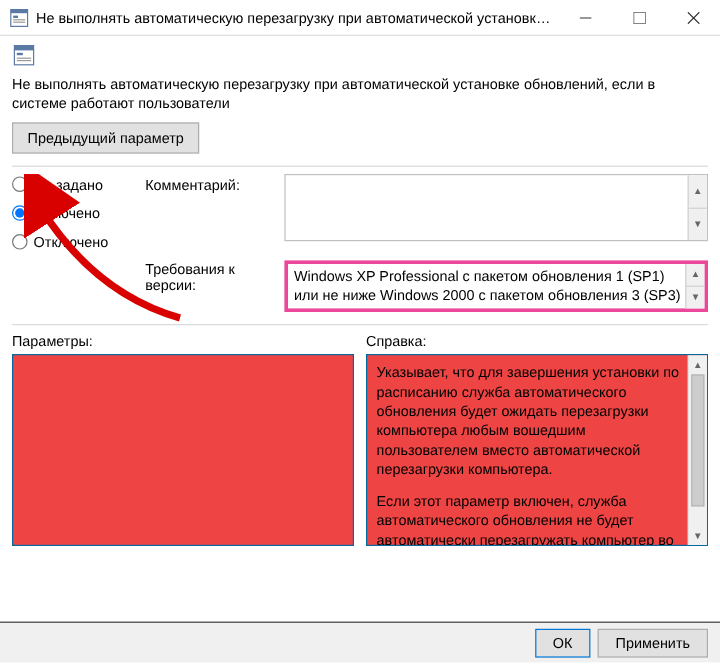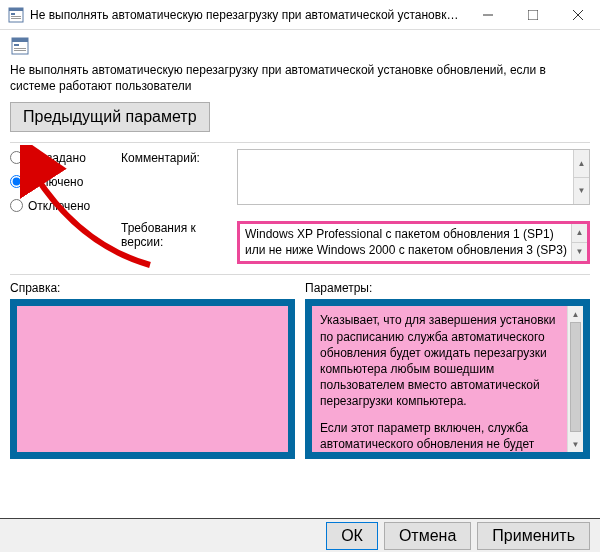--- a/index.html
+++ b/index.html
@@ -48,21 +48,21 @@
   .nav-buttons {
     display: flex;
     gap: 8px;
     padding: 0 10px 4px 10px;
   }
   .btn {
     background: #e1e1e1;
     border: 1px solid #adadad;
     padding: 5px 12px;
     font-family: inherit;
-    font-size: 16px;
+    font-size: 12px;
     cursor: default;
   }
 
   .divider { height: 1px; background: #d9d9d9; margin: 6px 10px; }
 
   
   .settings-grid {
     display: grid;
     grid-template-columns: 105px 110px 1fr;
     column-gap: 6px;
@@ -113,22 +113,22 @@
   }
   .bottom-label { font-size: 12px; }
 
   .panels-row {
     display: grid;
     grid-template-columns: 1fr 1fr;
     gap: 10px;
     padding: 4px 10px 0 10px;
   }
   .panel-box {
-    border: 7px solid #0369a1;
-    background: #f9a8d4;
+    border: 1px solid #0369a1;
+    background: #ef4444;
     height: 160px;
     overflow: hidden;
     position: relative;
   }
   .help-content {
     padding: 6px 20px 6px 8px;
     font-size: 12px;
     line-height: 1.35;
     overflow-y: auto;
     height: 100%;
@@ -249,22 +249,22 @@
     <div class="updown">
       <div class="updown-btn">▲</div>
       <div class="updown-btn">▼</div>
     </div>
   </div>
 </div>
 
 <div class="divider"></div>
 
 <div class="bottom-row">
+  <div class="bottom-label">Параметры:</div>
   <div class="bottom-label">Справка:</div>
-  <div class="bottom-label">Параметры:</div>
 </div>
 
 <div class="panels-row">
   <div class="panel-box"></div>
   <div class="panel-box">
     <div class="help-content">
       <p>Указывает, что для завершения установки по расписанию служба автоматического обновления будет ожидать перезагрузки компьютера любым вошедшим пользователем вместо автоматической перезагрузки компьютера.</p>
       <p>Если этот параметр включен, служба автоматического обновления не будет автоматически перезагружать компьютер во время установки по расписанию, если на компьютере имеется еще один пользователь. Вместо этого пользователю будет выведено уведомление о необходимости перезагрузки компьютера.</p>
 
     </div>
@@ -273,21 +273,20 @@
       <div class="scroll-track">
         <div class="scroll-thumb"></div>
       </div>
       <div class="scroll-arrow">▼</div>
     </div>
   </div>
 </div>
 
 <div class="footer">
   <button class="btn primary">ОК</button>
-  <button class="btn">Отмена</button>
   <button class="btn">Применить</button>
 </div>
 
 <svg class="arrow-overlay" style="left:20px; top:145px;" width="160" height="130">
   <defs>
     <marker id="ah" markerWidth="12" markerHeight="12" refX="2" refY="5" orient="auto">
       <path d="M0,0 L12,5 L0,10 Z" fill="#d90000"></path>
     </marker>
   </defs>
   <path d="M130,120 Q60,100 15,30" stroke="#d90000" stroke-width="6" fill="none" marker-end="url(#ah)"></path>

